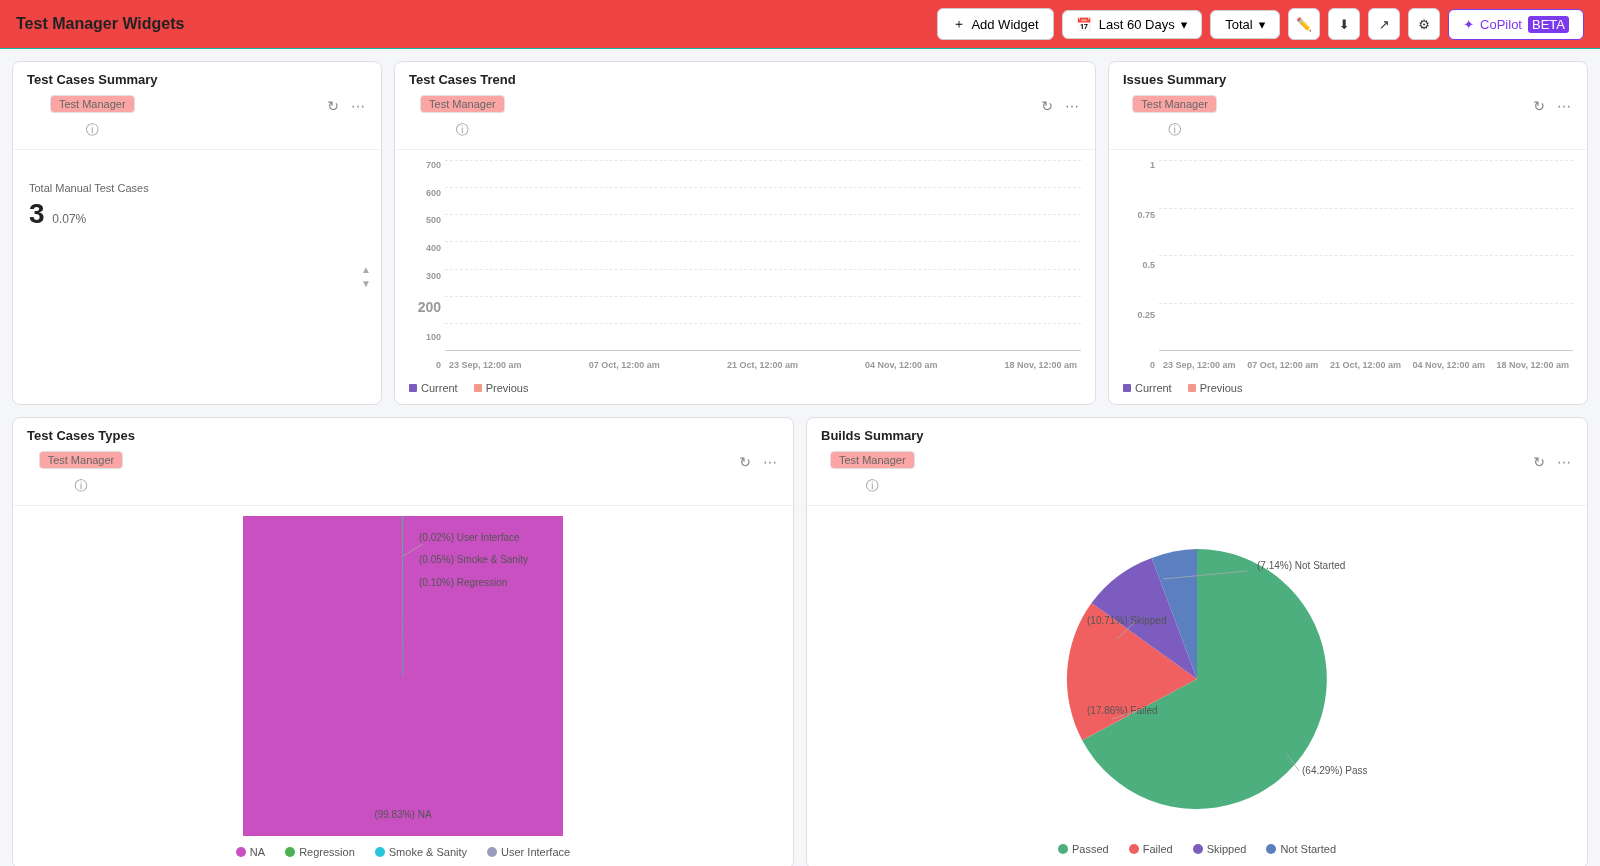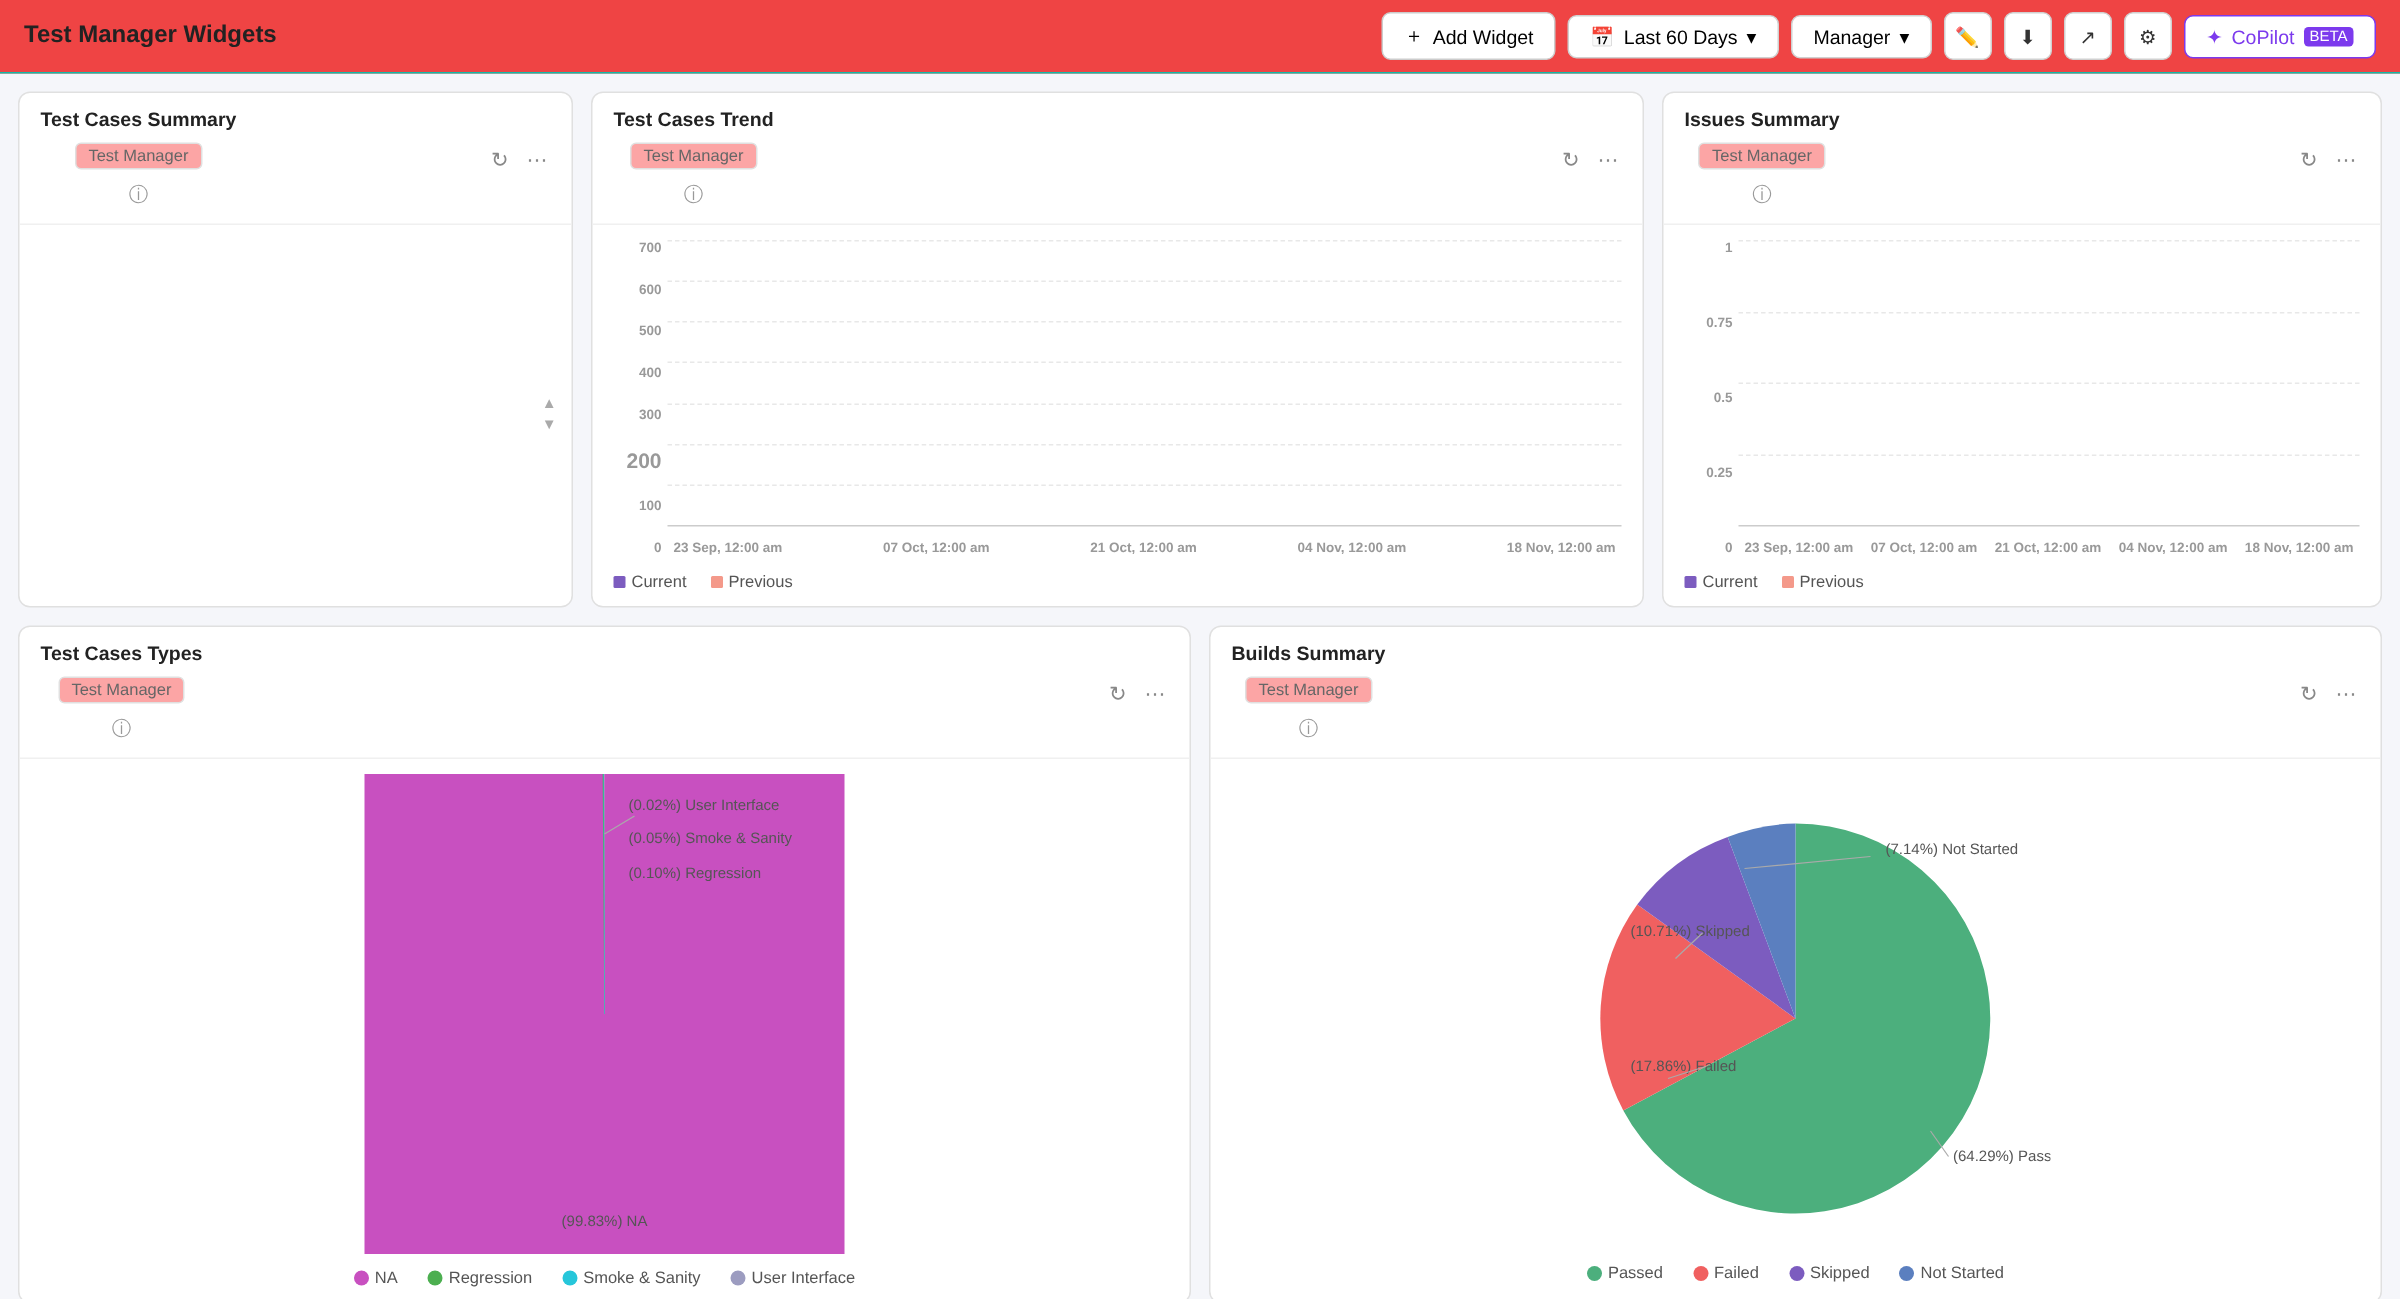--- a/index.html
+++ b/index.html
@@ -17,21 +17,21 @@
       padding: 6px 14px; border-radius: 6px; cursor: pointer;
       font-size: 13px; border: 1px solid #d0d0d0; background: #fff;
     }
     .btn-primary { background: #fff; border: 1px solid #ccc; }
     .btn-icon { width: 32px; height: 32px; display: flex; align-items: center; justify-content: center; border: 1px solid #d0d0d0; border-radius: 6px; cursor: pointer; background: #fff; }
     .copilot-btn {
       display: flex; align-items: center; gap: 6px;
       padding: 6px 14px; border-radius: 6px; cursor: pointer;
       font-size: 13px; border: 1px solid #7c3aed; background: #fff; color: #7c3aed; font-weight: 500;
     }
-    .beta-badge { font-size: 10px; background: #7c3aed; color: #fff; border-radius: 3px; padding: 1px 4px; text-align: center; }
+    .beta-badge { font-size: 13px; background: #7c3aed; color: #fff; border-radius: 3px; padding: 1px 4px; text-align: center; }
 
     .main { padding: 12px; display: flex; flex-direction: column; gap: 12px; }
     .row { display: flex; gap: 12px; }
     
     .widget {
       background: #fff; border: 1px solid #e0e0e0; border-radius: 8px;
       overflow: hidden; display: flex; flex-direction: column;
     }
     .widget-header {
       display: flex; align-items: center; justify-content: space-between;
@@ -80,21 +80,21 @@
     <button class="btn btn-primary">
       <span>＋</span>
       <span>Add Widget</span>
     </button>
     <button class="btn">
       <span>📅</span>
       <span>Last 60 Days</span>
       <span>▾</span>
     </button>
     <button class="btn">
-      <span>Manager</span>
+      <span>Total</span>
       <span>▾</span>
     </button>
     <div class="btn-icon">
       <span>✏️</span>
     </div>
     <div class="btn-icon">
       <span>⬇</span>
     </div>
     <div class="btn-icon">
       <span>↗</span>
@@ -120,20 +120,27 @@
           <span class="widget-title">Test Cases Summary</span>
           <span class="tag">Test Manager</span>
           <span class="info-icon">ⓘ</span>
         </div>
         <div class="widget-header-right">
           <button class="icon-btn">↻</button>
           <button class="icon-btn">⋯</button>
         </div>
       </div>
       <div class="summary-body">
+        <div class="stat-row-full">
+          <div class="stat-label">Total Manual Test Cases</div>
+          <div>
+            <span class="stat-value">3</span>
+            <span class="stat-pct">0.07%</span>
+          </div>
+        </div>
         <div class="scroll-arrows">
           <span class="arrow">▲</span>
           <span class="arrow">▼</span>
         </div>
       </div>
     </div>
 
     <div class="widget trend-widget">
       <div class="widget-header">
         <div class="widget-header-left">

